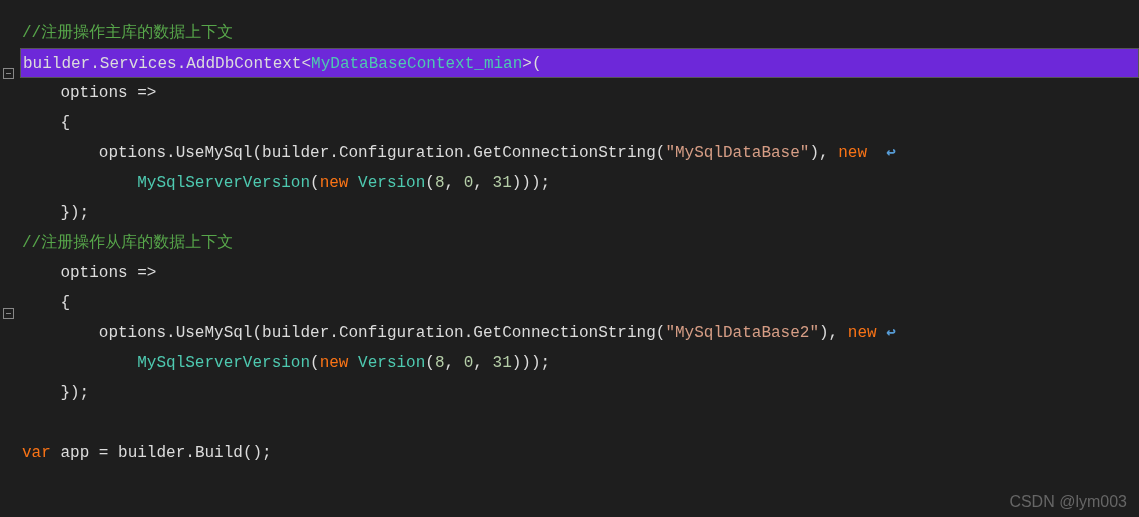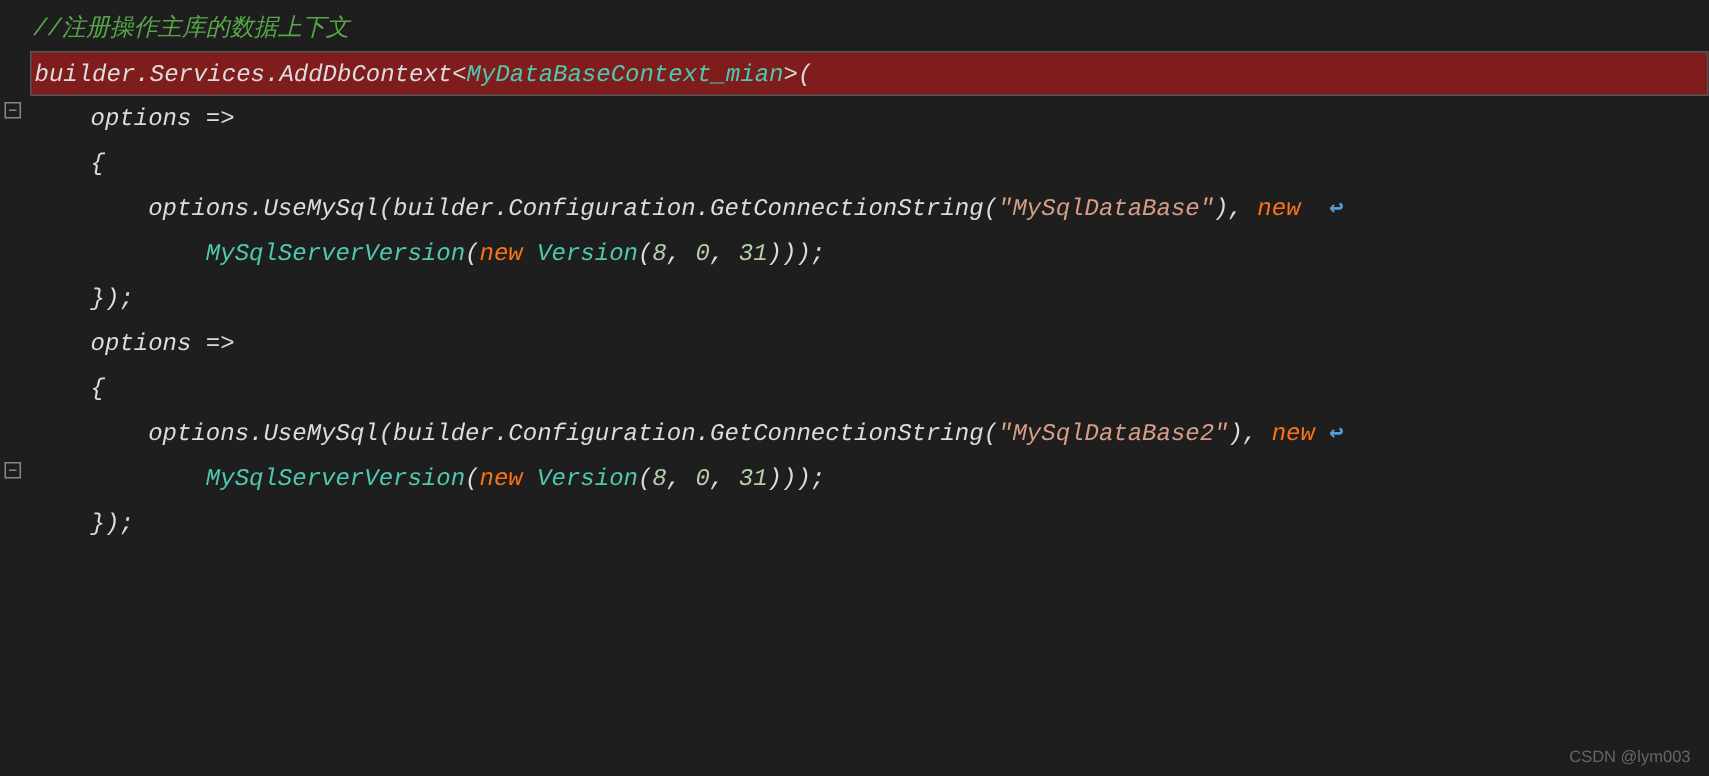--- a/index.html
+++ b/index.html
@@ -41,52 +41,51 @@
       cursor: pointer;
     }
     .fold-marker::before {
       content: '';
       width: 5px;
       height: 1px;
       background-color: #888;
     }
     .code-area {
       flex: 1;
-      padding-top: 4px;
+      padding-top: 18px;
       position: relative;
-      font-style: italic;
     }
     .line {
       height: 30px;
       line-height: 30px;
       white-space: pre;
       padding-left: 2px;
       position: relative;
     }
     .line.highlighted {
       border: 1px solid #555;
-      background-color: #7f1d1d;
+      background-color: #6d28d9;
     }
     .comment { color: #57A64A; }
     .identifier { color: #dcdcdc; }
     .type { color: #4EC9B0; }
     .keyword { color: #f97316; }
     .string { color: #D69D85; }
     .number { color: #B5CEA8; }
     .punct { color: #dcdcdc; }
     .wrap-icon {
       color: #569CD6;
       font-weight: bold;
     }
     .watermark {
       position: absolute;
       bottom: 6px;
       right: 12px;
       color: #666;
-      font-size: 11px;
+      font-size: 16px;
       font-family: sans-serif;
     }
   </style>
 </head>
 <body>
 
 <div class="editor">
   <div class="gutter">
     <div class="fold-marker" style="top: 68px;"></div>
     <div class="fold-marker" style="top: 308px;"></div>
@@ -100,31 +99,33 @@
     <div class="line"><span>    </span><span class="identifier">options</span><span class="punct"> =&gt;</span></div>
 
     <div class="line"><span>    </span><span class="punct">{</span></div>
 
     <div class="line"><span>        </span><span class="identifier">options</span><span class="punct">.</span><span class="identifier">UseMySql</span><span class="punct">(</span><span class="identifier">builder</span><span class="punct">.</span><span class="identifier">Configuration</span><span class="punct">.</span><span class="identifier">GetConnectionString</span><span class="punct">(</span><span class="string">"MySqlDataBase"</span><span class="punct">)</span><span class="punct">, </span><span class="keyword">new</span><span>  </span><span class="wrap-icon">↩</span></div>
 
     <div class="line"><span>            </span><span class="type">MySqlServerVersion</span><span class="punct">(</span><span class="keyword">new</span><span> </span><span class="type">Version</span><span class="punct">(</span><span class="number">8</span><span class="punct">, </span><span class="number">0</span><span class="punct">, </span><span class="number">31</span><span class="punct">)));</span></div>
 
     <div class="line"><span>    </span><span class="punct">});</span></div>
 
+    <div class="line"><span class="comment">//注册操作从库的数据上下文</span></div>
 
 
     <div class="line"><span>    </span><span class="identifier">options</span><span class="punct"> =&gt;</span></div>
 
     <div class="line"><span>    </span><span class="punct">{</span></div>
 
     <div class="line"><span>        </span><span class="identifier">options</span><span class="punct">.</span><span class="identifier">UseMySql</span><span class="punct">(</span><span class="identifier">builder</span><span class="punct">.</span><span class="identifier">Configuration</span><span class="punct">.</span><span class="identifier">GetConnectionString</span><span class="punct">(</span><span class="string">"MySqlDataBase2"</span><span class="punct">)</span><span class="punct">, </span><span class="keyword">new</span><span> </span><span class="wrap-icon">↩</span></div>
 
     <div class="line"><span>            </span><span class="type">MySqlServerVersion</span><span class="punct">(</span><span class="keyword">new</span><span> </span><span class="type">Version</span><span class="punct">(</span><span class="number">8</span><span class="punct">, </span><span class="number">0</span><span class="punct">, </span><span class="number">31</span><span class="punct">)));</span></div>
 
     <div class="line"><span>    </span><span class="punct">});</span></div>
 
     <div class="line"></div>
 
+    <div class="line"><span class="keyword">var</span><span> </span><span class="identifier">app</span><span class="punct"> = </span><span class="identifier">builder</span><span class="punct">.</span><span class="identifier">Build</span><span class="punct">();</span></div>
 
   </div>
 </div>
 
 <div class="watermark">CSDN @lym003</div>
 
 </body></html>

